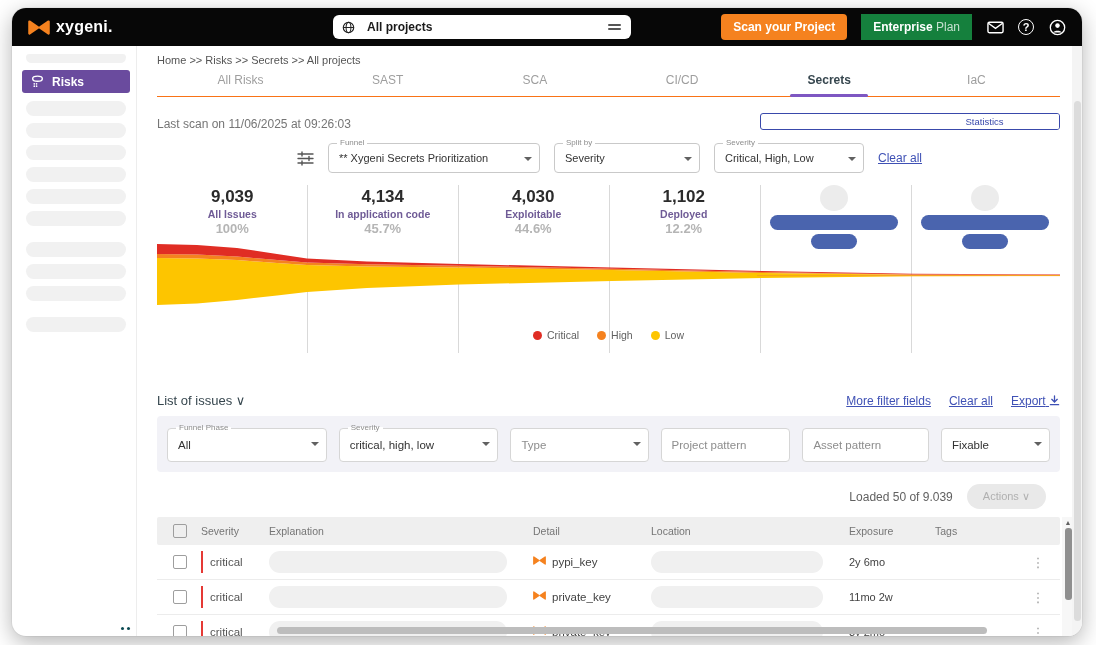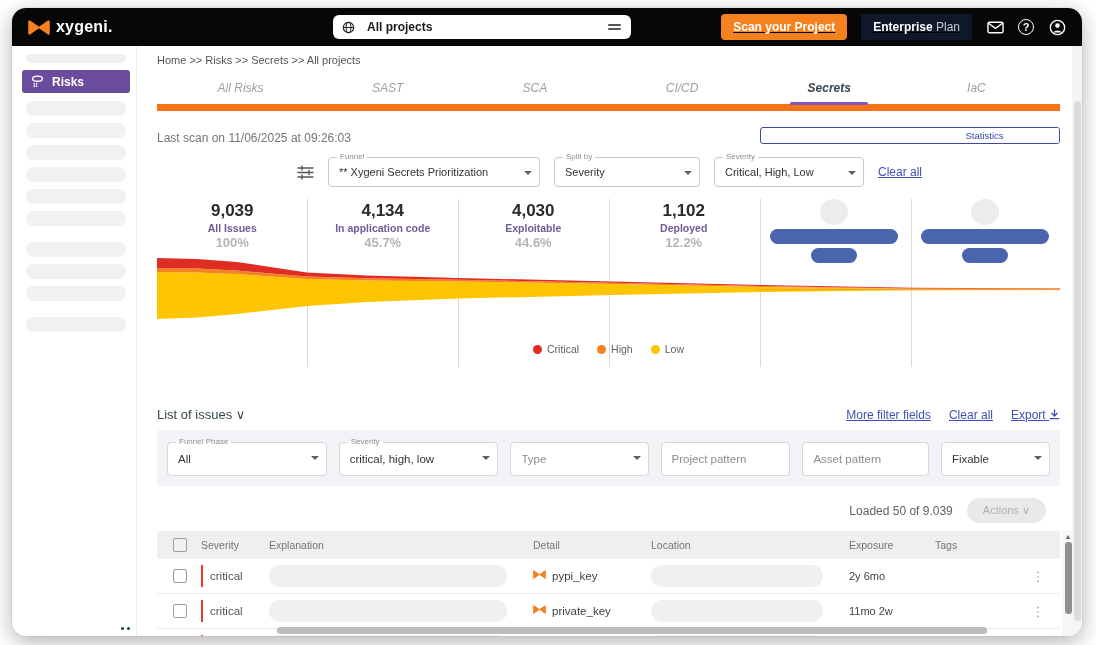--- a/index.html
+++ b/index.html
@@ -10,45 +10,45 @@
     box-shadow:0 6px 22px rgba(0,0,0,.30), 0 0 0 1px rgba(0,0,0,.04);
   }
   
   .topbar { position:relative; height:38px; background:#070707; display:flex; align-items:center; padding:0 16px; }
   .logo { display:flex; align-items:center; gap:6px; }
   .logo-text { color:#fff; font-weight:bold; font-size:16px; letter-spacing:.2px; }
   .project-pill { position:absolute; left:321px; top:7px; width:298px; height:24px; background:#fff; border-radius:6px; display:flex; align-items:center; padding:0 10px 0 26px; }
   .project-pill .ptext { font-size:12px; color:#1a1a1a; font-weight:bold; margin-left:8px; }
   .pill-menu { margin-left:auto; display:flex; flex-direction:column; gap:2px; }
   .pill-menu i { display:block; width:13px; height:2px; background:#555; border-radius:1px; }
-  .topbar-right { margin-left:auto; display:flex; align-items:center; gap:14px;text-decoration:underline; }
+  .topbar-right { margin-left:auto; display:flex; align-items:center; gap:14px; }
   .btn-scan { background:#f5821f; color:#fff; font-weight:bold; font-size:12px; border:none; padding:6px 12px; border-radius:4px; }
-  .btn-plan { background:#0f172a; color:#fff; font-size:12px; border:none; padding:6px 12px; border-radius:0; }
+  .btn-plan { background:#15803d; color:#fff; font-size:12px; border:none; padding:6px 12px; border-radius:0; }
   .btn-plan b { font-weight:bold; }
   .btn-plan span { opacity:.75; }
   .tb-icon { width:18px; height:18px; display:flex; align-items:center; justify-content:center; color:#fff; }
   .help-circle { width:16px; height:16px; border:1.5px solid #fff; border-radius:50%; color:#fff; font-size:11px; font-weight:bold; display:flex; align-items:center; justify-content:center; }
   
   .body-row { display:flex; height:590px; }
   .sidebar { width:125px; border-right:1px solid #ededed; padding:8px 10px 0 14px; position:relative; }
   .sb-pill { height:15px; background:#f1f1f1; border-radius:8px; margin-bottom:7px; }
   .sb-pill.half { height:9px; border-radius:5px 5px 8px 8px; }
   .sb-active { height:23px; background:#6a4b9e; border-radius:3px; display:flex; align-items:center; gap:7px; padding:0 8px; margin:0 -4px 8px -4px; }
   .sb-active span { color:#fff; font-size:12px; font-weight:bold; }
   .sb-gap { height:9px; }
   .sb-dots { position:absolute; bottom:6px; right:6px; display:flex; gap:3px; }
   .sb-dots i { width:3px; height:3px; background:#0b4a52; border-radius:50%; }
   .main { flex:1; padding:8px 0 0 20px; position:relative; width:935px; }
   .content { width:903px; }
   
   .win-scroll { position:absolute; right:0; top:38px; width:10px; height:590px; background:#f4f4f4; }
   .win-scroll .thumb { position:absolute; top:55px; left:1.5px; width:7px; height:520px; background:#dcdcdc; border-radius:4px; }
   
-  .breadcrumb { font-size:11px; color:#555; margin-bottom:8px; }
-  .tabs { display:flex; border-bottom:7px solid #f97316; padding:0 10px;font-style:italic; }
+  .breadcrumb { font-size:11px; color:#555; margin-bottom:0; }
+  .tabs { display:flex; border-bottom:1px solid #f97316; padding:0 10px; }
   .tab { flex:1; text-align:center; font-size:12px; color:#9e9e9e; padding:7px 0 9px; position:relative; }
   .tab.active { color:#37474f; font-weight:bold; }
   .tab.active::after { content:""; position:absolute; left:50%; transform:translateX(-50%); bottom:-1px; width:78px; height:3px; background:#7e57c2; border-radius:2px; }
   
   .scan-row { display:flex; align-items:flex-start; margin-top:16px; }
   .scan-text { font-size:12px; color:#757575; padding-top:4px; }
   .view-toggle { margin-left:auto; display:flex; border:1px solid #3949ab; border-radius:3px; overflow:hidden; width:300px; height:17px; }
   .view-toggle .seg { flex:1; font-size:9.5px; display:flex; align-items:center; justify-content:center; }
   .seg-active { background:#3949ab; color:#fff; font-weight:bold;margin-top:39px; }
   .seg-inactive { background:#fff; color:#3949ab; }

